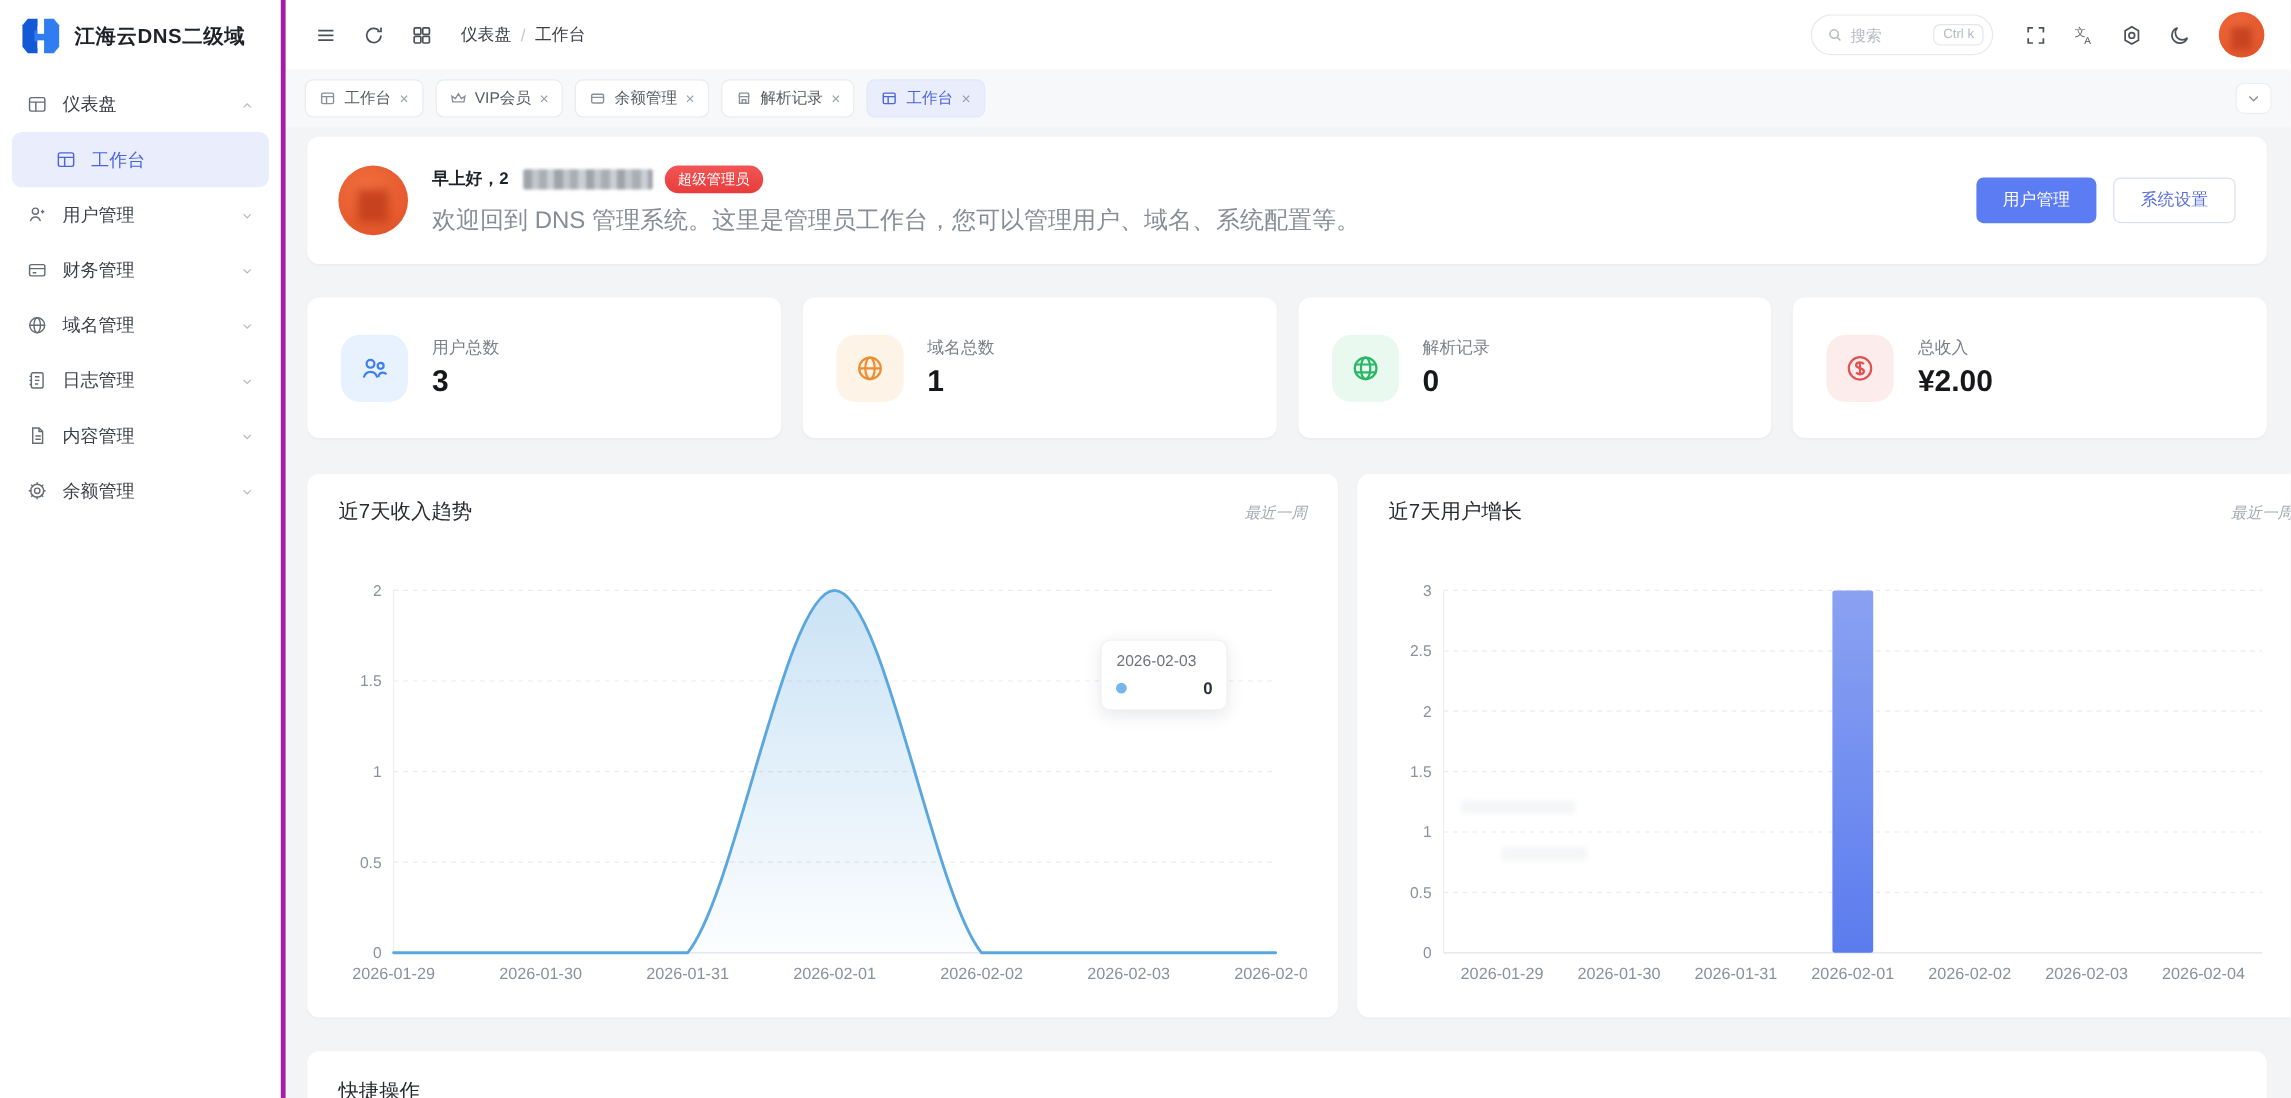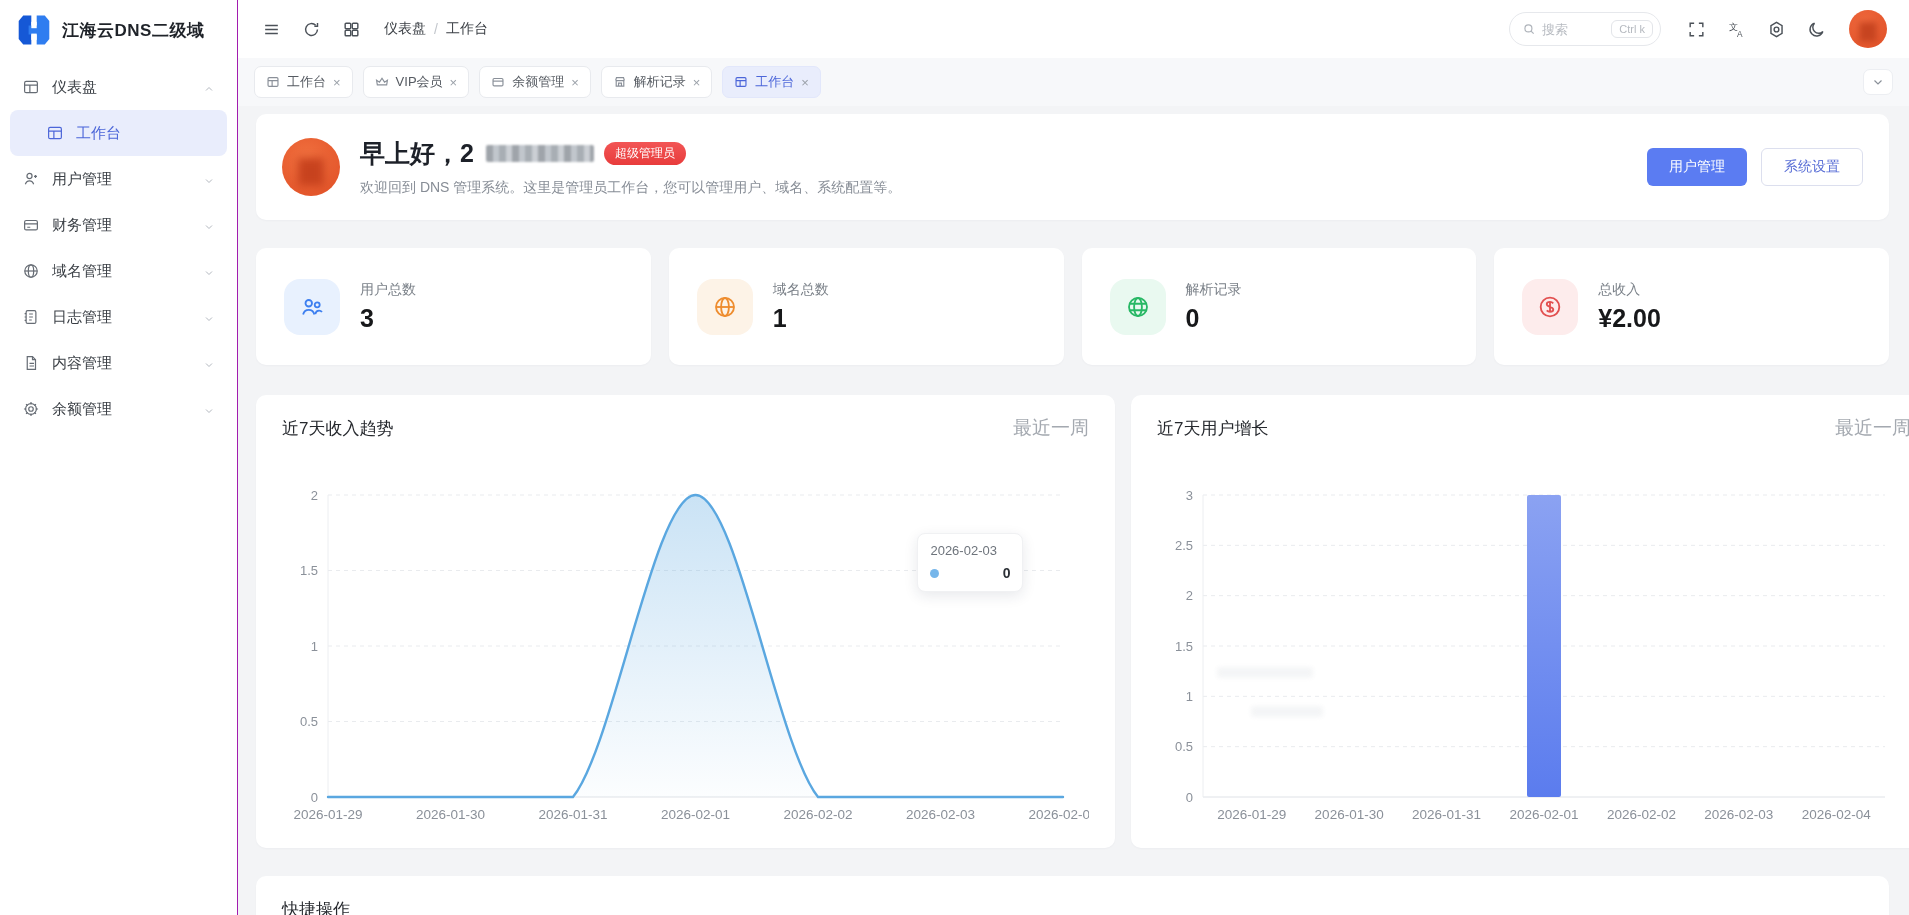--- a/index.html
+++ b/index.html
@@ -1,21 +1,21 @@
 <!DOCTYPE html>
 <html><head>
 <meta charset="utf-8">
 <style>
   * { margin:0; padding:0; box-sizing:border-box; }
   html,body { width:1909px; height:915px; overflow:hidden; }
   body { font-family:"Liberation Sans","DejaVu Sans",sans-serif; background:#f3f4f6; color:#2c3036; }
   .app { position:relative; width:1909px; height:915px; }
 
   
-  .sidebar { position:absolute; left:0; top:0; bottom:0; width:238px; background:#fff; border-right:1px solid #a21caf; z-index:5; }
+  .sidebar { position:absolute; left:0; top:0; bottom:0; width:238px; background:#fff; border-right:4px solid #a21caf; z-index:5; }
   .logo-row { display:flex; align-items:center; gap:10px; height:60px; padding:0 14px 0 16px; cursor:pointer; }
   .logo-mark { width:36px; height:36px; flex:0 0 auto; }
   .logo-title { font-size:17px; font-weight:700; color:#1f2329; letter-spacing:.5px; white-space:nowrap; }
   .menu { padding:4px 10px; }
   .menu-item { display:flex; align-items:center; gap:12px; height:46px; padding:0 12px; border-radius:8px; color:#3a3f45; cursor:pointer; }
   .mi-icon { width:18px; height:18px; color:#666c74; display:flex; align-items:center; }
   .mi-icon svg { width:18px; height:18px; }
   .mi-label { flex:1; font-size:15px; }
   .mi-arrow { width:12px; height:12px; color:#b3b8bf; }
   .mi-arrow svg { width:12px; height:12px; }
@@ -52,46 +52,46 @@
 
   
   .main { position:absolute; left:238px; right:0; top:106px; bottom:0; padding:8px 20px 0 18px; overflow:hidden; }
   .card { background:#fff; border-radius:10px; box-shadow:0 1px 2px rgba(20,30,60,.03); }
 
   .welcome { height:106px; padding:0 26px; display:flex; align-items:center; gap:20px; }
   .w-avatar { width:58px; height:58px; border-radius:50%; position:relative; overflow:hidden; background:radial-gradient(circle at 42% 35%, #f1713f, #e04e25); flex:0 0 auto; }
   .w-avatar::after { content:""; position:absolute; left:16px; top:20px; width:26px; height:28px; background:#c7421e; filter:blur(4px); }
   .w-texts { flex:1; min-width:0; }
   .w-title-row { display:flex; align-items:center; gap:10px; }
-  .w-title { font-size:25px; font-weight:700; color:#1d2129; }
+  .w-title { font-size:14px; font-weight:700; color:#1d2129; }
   .name-blur { display:inline-block; width:108px; height:17px; border-radius:2px; margin-left:2px;
     background:repeating-linear-gradient(90deg,#8f959c 0 7px,#b7bdc4 7px 13px,#9aa1a8 13px 20px,#c2c7cd 20px 26px);
     filter:blur(1.3px); opacity:.85; }
   .w-badge { background:linear-gradient(180deg,#f25555,#e83c3c); color:#fff; font-size:12px; padding:3px 11px; border-radius:999px; }
-  .w-sub { margin-top:9px; font-size:14px; color:#878d96; }
+  .w-sub { margin-top:9px; font-size:20px; color:#878d96; }
   .w-actions { display:flex; gap:14px; flex:0 0 auto; }
   .btn-primary { background:#5b7cf2; color:#fff; border:0; border-radius:6px; padding:9px 22px; font-size:14px; cursor:pointer; }
   .btn-ghost { background:#fff; color:#5a6fd6; border:1px solid #dcdfee; border-radius:6px; padding:9px 22px; font-size:14px; cursor:pointer; }
 
   .stats { margin-top:28px; display:grid; grid-template-columns:repeat(4,1fr); gap:18px; }
   .stat { height:117px; padding:0 28px; display:flex; align-items:center; gap:20px; }
   .s-icon { width:56px; height:56px; border-radius:16px; display:flex; align-items:center; justify-content:center; flex:0 0 auto; }
   .s-icon svg { width:26px; height:26px; }
   .s-blue  { background:#e8f1fe; color:#3d7ff0; }
   .s-orange{ background:#fdf3e7; color:#ee8c2e; }
   .s-green { background:#e9f9f0; color:#28b865; }
   .s-red   { background:#fdecec; color:#e25050; }
   .s-label { font-size:14px; color:#7a8088; }
   .s-value { font-size:25px; font-weight:700; color:#17181a; margin-top:5px; }
 
   .charts { margin-top:30px; display:grid; grid-template-columns:1fr 1fr; gap:16px; }
   .chart-card { height:453px; padding:20px 26px; position:relative; }
   .c-head { display:flex; align-items:baseline; justify-content:space-between; }
   .c-title { font-size:17px; color:#26292e; font-weight:500; }
-  .c-sub { font-size:19px; color:#a4a9b0; }
+  .c-sub { font-size:13px; color:#a4a9b0;font-style:italic; }
   .chart-svg { display:block; margin-top:4px; }
   .tooltip { position:absolute; left:77%; top:138px; width:106px; background:#fff; border:1px solid #f0f1f3; border-radius:8px;
     box-shadow:0 4px 14px rgba(30,40,70,.10); padding:9px 12px 10px; }
   .tt-label { font-size:13px; color:#6e747c; }
   .tt-row { display:flex; align-items:center; margin-top:7px; }
   .tt-dot { width:9px; height:9px; border-radius:50%; background:#76b6ea; }
   .tt-val { margin-left:auto; font-size:14px; font-weight:700; color:#2c3036; }
   .watermark { position:absolute; left:86px; top:272px; opacity:.55; filter:blur(2px); }
   .watermark i { display:block; border-radius:3px; background:#eceef0; }
   .watermark i:first-child { width:96px; height:11px; }

